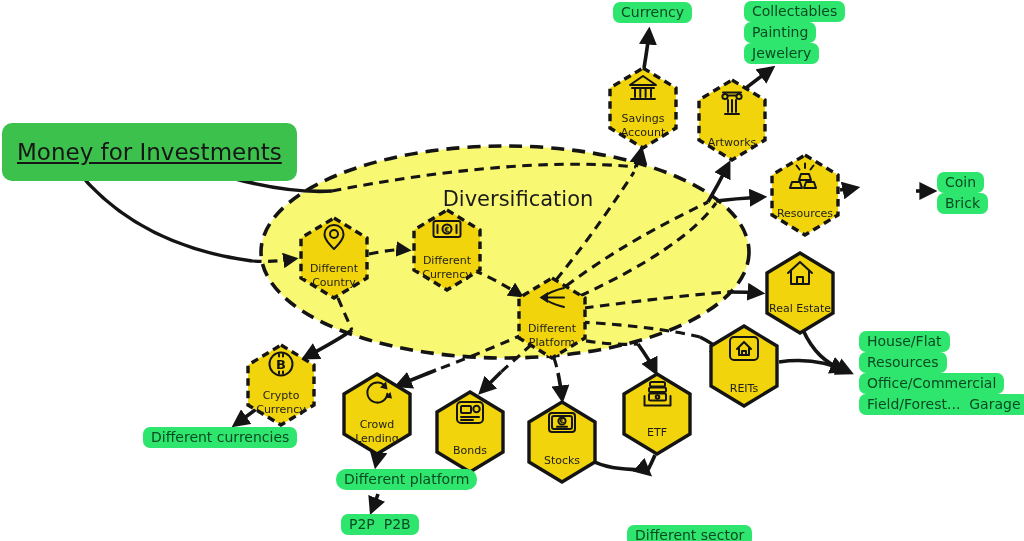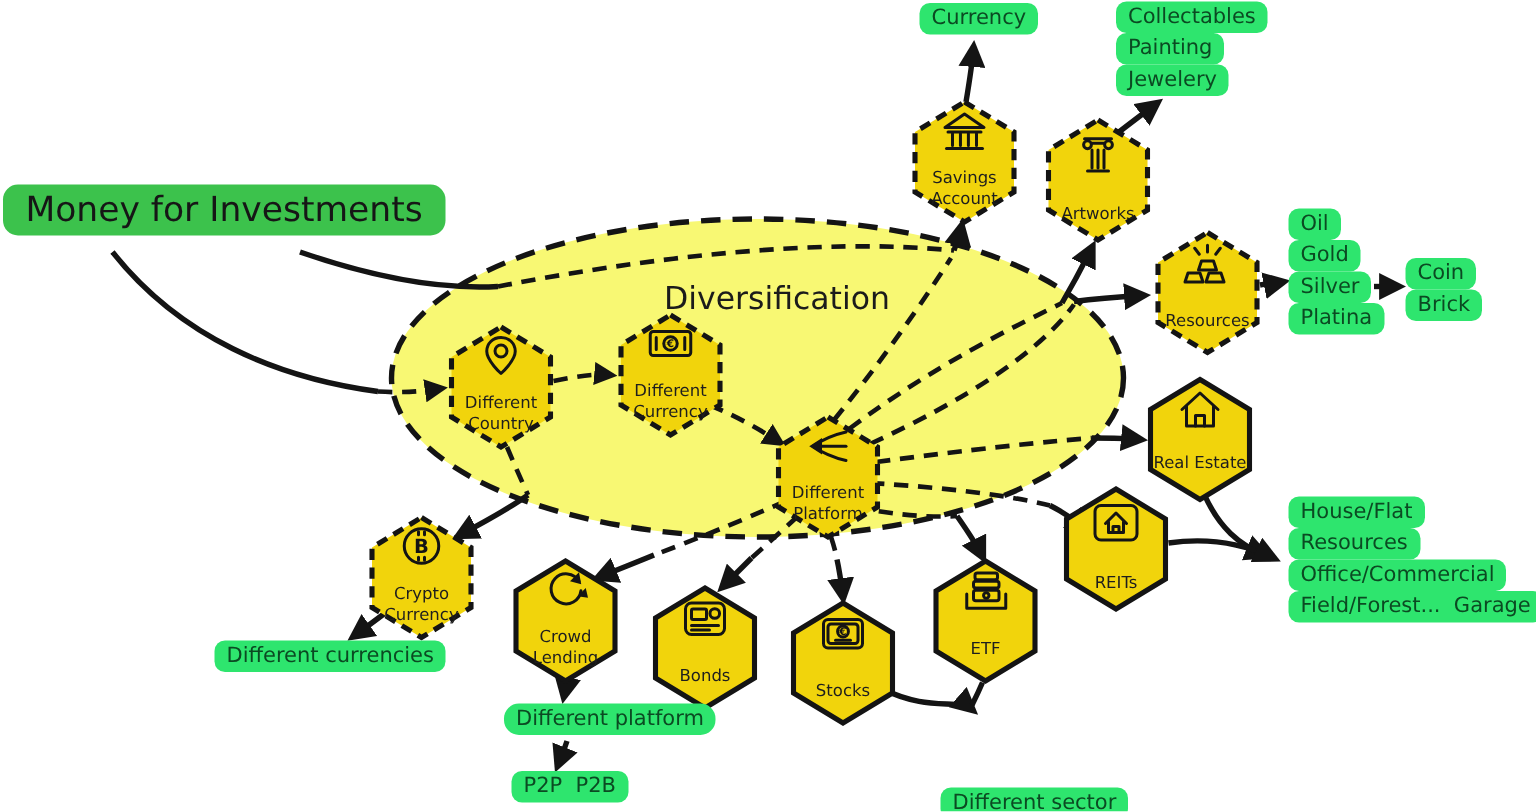--- a/index.html
+++ b/index.html
@@ -22,21 +22,21 @@
   .ictext{font-size:7px;text-anchor:middle;fill:#141414;stroke:none;font-weight:bold;}
   .btext{font-size:13px;font-weight:bold;text-anchor:middle;fill:#141414;stroke:none;}
   .fillpart{fill:#141414;stroke:none;}
 
   
   .glabel{background:#2ee56e;color:#0b4a22;font-size:14px;line-height:19px;
           padding:1px 8px;border-radius:7px;white-space:pre;display:inline-block;}
   .abs{position:absolute;}
   .gstack{position:absolute;display:flex;flex-direction:column;align-items:flex-start;}
   .mlabel{position:absolute;left:2px;top:123px;background:#3cc24c;color:#161616;
-          font-size:23px;line-height:30px;padding:2px 15px;border-radius:10px;}
+          font-size:23px;line-height:30px;padding:14px 15px;border-radius:10px;text-decoration:underline;}
 </style>
 </head>
 <body>
 
 <div class="stage">
 
 <svg width="1024" height="541" viewBox="0 0 1024 541">
   <defs>
     <marker id="ah" viewBox="0 0 10 10" refX="7" refY="5" markerWidth="5" markerHeight="5" orient="auto-start-reverse">
       <path d="M0 0 L10 5 L0 10 Z" fill="#141414"></path>
@@ -241,26 +241,20 @@
   <div class="mlabel">Money for Investments</div>
 
   <div class="glabel abs" style="left:613px;top:2px;">Currency</div>
 
   <div class="gstack" style="left:744px;top:1px;justify-content:flex-end;">
     <span class="glabel">Collectables</span>
     <span class="glabel">Painting</span>
     <span class="glabel">Jewelery</span>
   </div>
 
-  <div class="gstack" style="left:859px;top:139px;">
-    <span class="glabel">Oil</span>
-    <span class="glabel">Gold</span>
-    <span class="glabel">Silver</span>
-    <span class="glabel">Platina</span>
-  </div>
 
   <div class="gstack" style="left:937px;top:172px;justify-content:space-between;">
     <span class="glabel">Coin</span>
     <span class="glabel">Brick</span>
   </div>
 
   <div class="gstack" style="left:859px;top:331px;">
     <span class="glabel">House/Flat</span>
     <span class="glabel">Resources</span>
     <span class="glabel">Office/Commercial</span>

